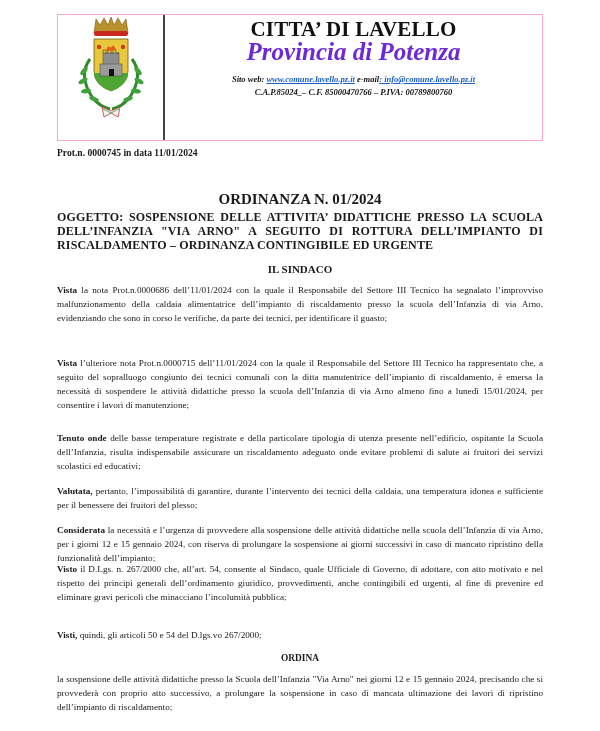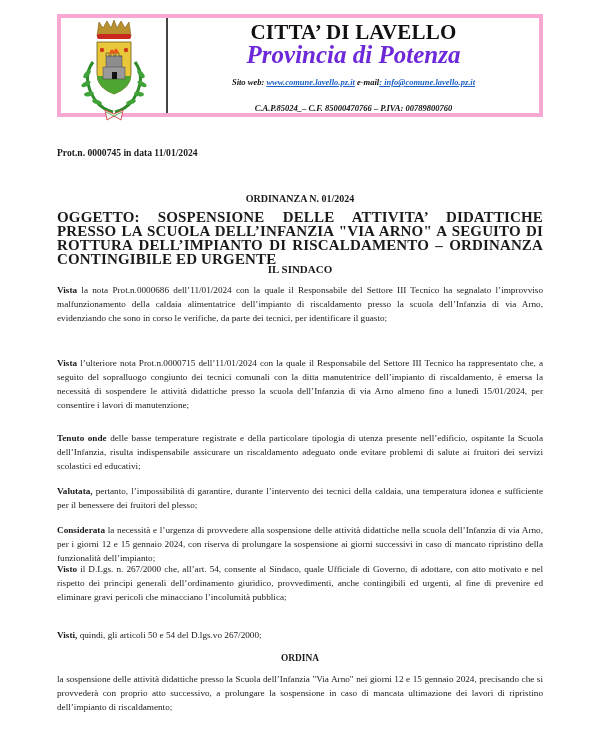--- a/index.html
+++ b/index.html
@@ -1,22 +1,22 @@
 <!DOCTYPE html>
 <html><head>
   <meta charset="utf-8">
   <style>
     html, body { margin: 0; padding: 0; background: #ffffff; }
     body {
       width: 600px; height: 731px; overflow: hidden; position: relative;
       font-family: "DejaVu Serif", serif; color: #1a1a1a;
     }
     .letterhead {
-      position: absolute; left: 57px; top: 14px; width: 486px; height: 103px;
-      border: 4px solid #f9a8d4; box-sizing: border-box; display: flex;
+      position: absolute; left: 57px; top: 14px; width: 486px; height: 127px;
+      border: 1px solid #f9a8d4; box-sizing: border-box; display: flex;
     }
     .crest-cell {
       width: 107px; border-right: 2px solid #444; box-sizing: border-box;
       display: flex; align-items: flex-start; justify-content: center; padding-top: 0px;
     }
     .crest-cell svg { width: 82px; height: 104px; }
     .head-text { flex: 1; text-align: center; padding-top: 2px; }
     .head-title {
       font-family: "Liberation Serif", serif; font-weight: bold; font-size: 21px;
       letter-spacing: 0.2px; line-height: 24px; color: #111;
@@ -29,22 +29,22 @@
       margin-top: 11px; font-family: "Liberation Serif", serif; font-style: italic; font-weight: bold;
       font-size: 8.5px; line-height: 10px; color: #111;
     }
     .head-contacts a { color: #1c5fc7; text-decoration: underline; margin-top: 44px; }
 
     .doc {
       position: absolute; left: 57px; width: 486px;
       font-family: Liberation Serif, serif; font-size: 9.2px; line-height: 14px; color: #1a1a1a;
     }
     .prot { top: 146px; font-weight: bold; font-size: 9.6px; }
-    .ord-title { top: 192px; text-align: center; font-weight: bold; font-size: 10px; }
-    .oggetto { top: 210px; font-weight: bold; font-size: 15px; text-align: justify; line-height: 14px; letter-spacing: 0.15px; }
+    .ord-title { top: 192px; text-align: center; font-weight: bold; font-size: 15px; }
+    .oggetto { top: 210px; font-weight: bold; font-size: 12px; text-align: justify; line-height: 14px; letter-spacing: 0.15px; }
     .sindaco { top: 262px; text-align: center; font-weight: bold; font-size: 11px; }
     .para { text-align: justify; }
     .p1 { top: 283px; }
     .p2 { top: 350px; margin-top: 6px; }
     .p3 { top: 431px; }
     .p4 { top: 484px; }
     .p5 { top: 523px; }
     .p6 { top: 562px; }
     .p7 { top: 628px; }
     .ordina { top: 651px; text-align: center; font-weight: bold; font-size: 9.4px; }
@@ -89,21 +89,21 @@
       <path d="M32 92 L41 96 L50 92 L48 102 L41 98 L34 102 Z" fill="#f4f4f4" stroke="#c33" stroke-width="0.8"></path>
       <path d="M33 94 L41 98 L49 94" fill="none" stroke="#3a9a3a" stroke-width="0.8"></path>
     </svg>
   </div>
   <div class="head-text">
     <div class="head-title">CITTA’ DI LAVELLO</div>
     <div class="head-sub">Provincia di Potenza</div>
     <div class="head-contacts">
       <span>Sito web: </span><a>www.comune.lavello.pz.it</a><span> e-mail</span><a>: info@comune.lavello.pz.it</a>
     </div>
-    <div class="head-contacts" style="margin-top:16px">C.A.P.85024_– C.F. 85000470766 – P.IVA: 00789800760</div>
+    <div class="head-contacts" style="margin-top:3px">C.A.P.85024_– C.F. 85000470766 – P.IVA: 00789800760</div>
   </div>
 </div>
 
 <div class="doc prot">Prot.n. 0000745 in data 11/01/2024</div>
 <div class="doc ord-title">ORDINANZA N. 01/2024</div>
 <div class="doc oggetto">OGGETTO: SOSPENSIONE DELLE ATTIVITA’ DIDATTICHE PRESSO LA SCUOLA DELL’INFANZIA "VIA ARNO" A SEGUITO DI ROTTURA DELL’IMPIANTO DI RISCALDAMENTO – ORDINANZA CONTINGIBILE ED URGENTE</div>
 <div class="doc sindaco">IL SINDACO</div>
 
 <div class="doc para p1"><b>Vista</b><span> la nota Prot.n.0000686 dell’11/01/2024 con la quale il Responsabile del Settore III Tecnico ha segnalato l’improvviso malfunzionamento della caldaia alimentatrice dell’impianto di riscaldamento presso la scuola dell’Infanzia di via Arno, evidenziando che sono in corso le verifiche, da parte dei tecnici, per identificare il guasto;</span></div>
 <div class="doc para p2"><b>Vista</b><span> l’ulteriore nota Prot.n.0000715 dell’11/01/2024 con la quale il Responsabile del Settore III Tecnico ha rappresentato che, a seguito del sopralluogo congiunto dei tecnici comunali con la ditta manutentrice dell’impianto di riscaldamento, è emersa la necessità di sospendere le attività didattiche presso la scuola dell’Infanzia di via Arno almeno fino a lunedì 15/01/2024, per consentire i lavori di manutenzione;</span></div>

